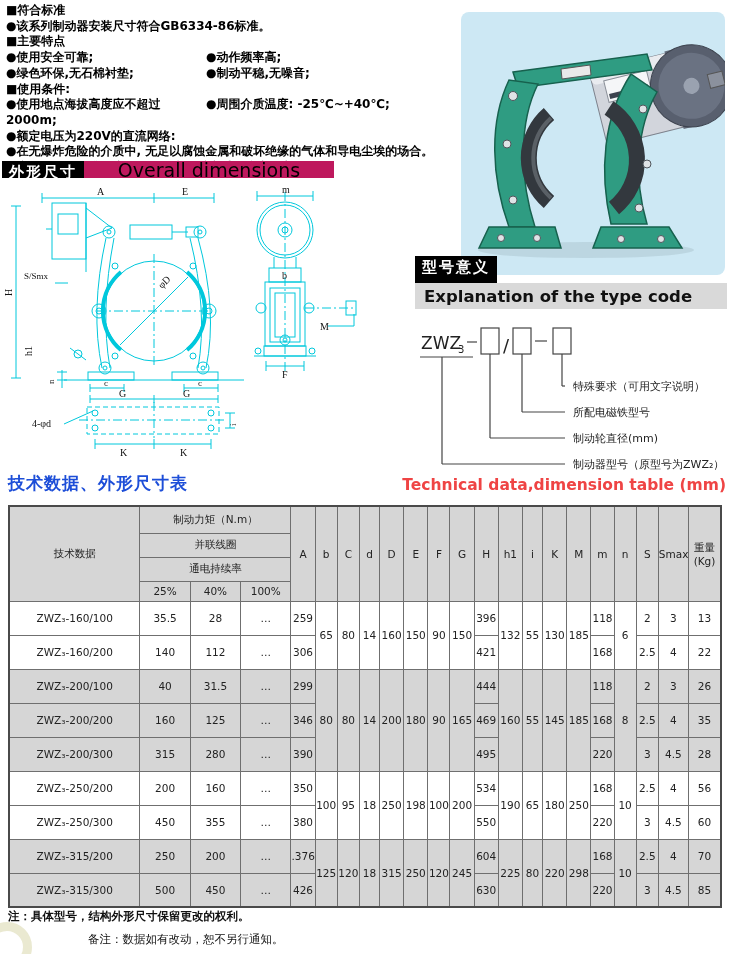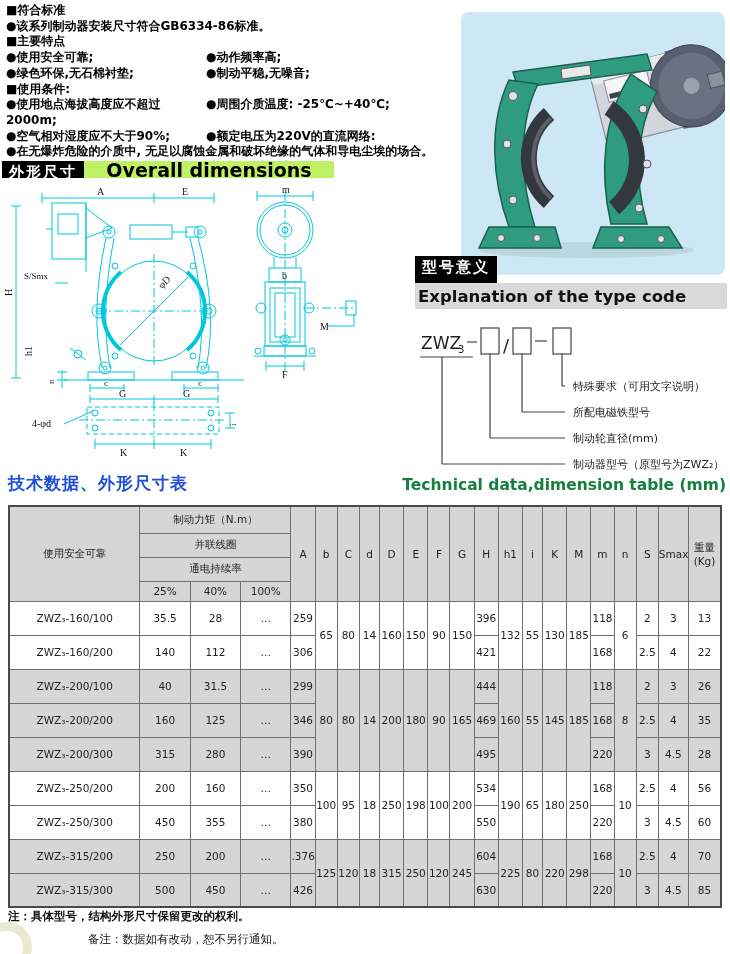--- a/index.html
+++ b/index.html
@@ -11,33 +11,33 @@
   .bullets{position:absolute;left:6px;top:3px;width:456px;font-size:12px;font-weight:bold;line-height:15.7px;color:#000}
   .bullets .pair{display:flex}
   .bullets .pair .l{width:200px;flex:none}
 
   
   .photo{position:absolute;left:461px;top:12px;width:264px;height:263px;background:#cde8f4;border-radius:8px;overflow:hidden}
 
   
   .sec{position:absolute;display:flex;align-items:stretch}
   .blackbox{background:#000;color:#fff;font-weight:bold;font-size:15px;letter-spacing:2px;padding:2px 7px 3px;white-space:nowrap}
-  .graystrip{background:#bef264;display:flex;align-items:center;justify-content:center;font-weight:bold;color:#000}
+  .graystrip{background:#be185d;display:flex;align-items:center;justify-content:center;font-weight:normal;color:#000}
   .sec-dims{left:2px;top:161px;height:17px}
   .sec-dims .graystrip{width:250px;font-size:19px}
   .sec-type-box{left:415px;top:256px;height:40px}
-  .sec-type-strip{position:absolute;left:415px;top:283px;width:312px;height:26px;background:#d9d9d9;display:flex;align-items:center;font-weight:bold;font-size:16.5px;padding-left:3px}
+  .sec-type-strip{position:absolute;left:415px;top:283px;width:312px;height:26px;background:#d9d9d9;display:flex;align-items:center;font-weight:bold;font-size:16.5px;padding-left:9px}
 
   
   .drawing{position:absolute;left:2px;top:186px;width:415px;height:284px}
   .typecode{position:absolute;left:415px;top:316px;width:315px;height:158px}
 
   
   .tech-zh{position:absolute;left:8px;top:472px;font-size:17px;font-weight:bold;color:#1d4ed8;letter-spacing:1px}
-  .tech-en{position:absolute;right:4px;top:476px;font-size:15.5px;font-weight:bold;color:#15803d}
+  .tech-en{position:absolute;right:4px;top:476px;font-size:15.5px;font-weight:bold;color:#ef4444}
 
   
   #spec{position:absolute;left:8px;top:505px;width:714px;border-collapse:collapse;table-layout:fixed;font-size:10.5px;color:#222}
   #spec td,#spec th{border:1px solid #6f6f6f;text-align:center;vertical-align:middle;padding:0;font-weight:normal;overflow:hidden;white-space:pre-line}
   #spec{border:2px solid #4a4a4a}
   #spec tr.hr td,#spec tr.hr th{background:#d6d6d6}
   #spec tr.shade td{background:#d6d6d6}
   #spec tr:nth-child(1){height:27px}
   #spec tr:nth-child(2){height:24px}
   #spec tr:nth-child(3){height:24px}
@@ -70,21 +70,20 @@
       <div class="pair">
         <span class="l">●绿色环保,无石棉衬垫;</span>
         <span>●制动平稳,无噪音;</span>
       </div>
       <div>■使用条件:</div>
       <div class="pair">
         <span class="l">●使用地点海拔高度应不超过2000m;</span>
         <span>●周围介质温度: -25℃~+40℃;</span>
       </div>
       <div class="pair">
-        <span class="l">●空气相对湿度应不大于90%;</span>
         <span>●额定电压为220V的直流网络:</span>
       </div>
       <div>●在无爆炸危险的介质中, 无足以腐蚀金属和破坏绝缘的气体和导电尘埃的场合。</div>
       <div>●户外雨雪侵蚀或有腐蚀性气体和介质应采用防腐型产品。</div>
     </div>
 
   <div class="photo">
     <svg width="264" height="263" viewBox="0 0 264 263">
       <ellipse cx="125" cy="238" rx="108" ry="8" fill="rgba(40,60,60,0.10)"></ellipse>
 
@@ -329,21 +328,21 @@
         <col style="width:24px">
       <col style="width:24px">
         <col style="width:23px">
         <col style="width:22px">
         <col style="width:22px">
       <col style="width:30px">
         <col style="width:32px">
     </colgroup>
     <tbody>
         <tr class="hr">
-          <th rowspan="4">使用安全可靠</th>
+          <th rowspan="4">技术数据</th>
           <th colspan="3">制动力矩（N.m）</th>
           <th rowspan="4">A</th>
           <th rowspan="4">b</th>
           <th rowspan="4">C</th>
           <th rowspan="4">d</th>
           <th rowspan="4">D</th>
           <th rowspan="4">E</th>
           <th rowspan="4">F</th>
           <th rowspan="4">G</th>
           <th rowspan="4">H</th>

